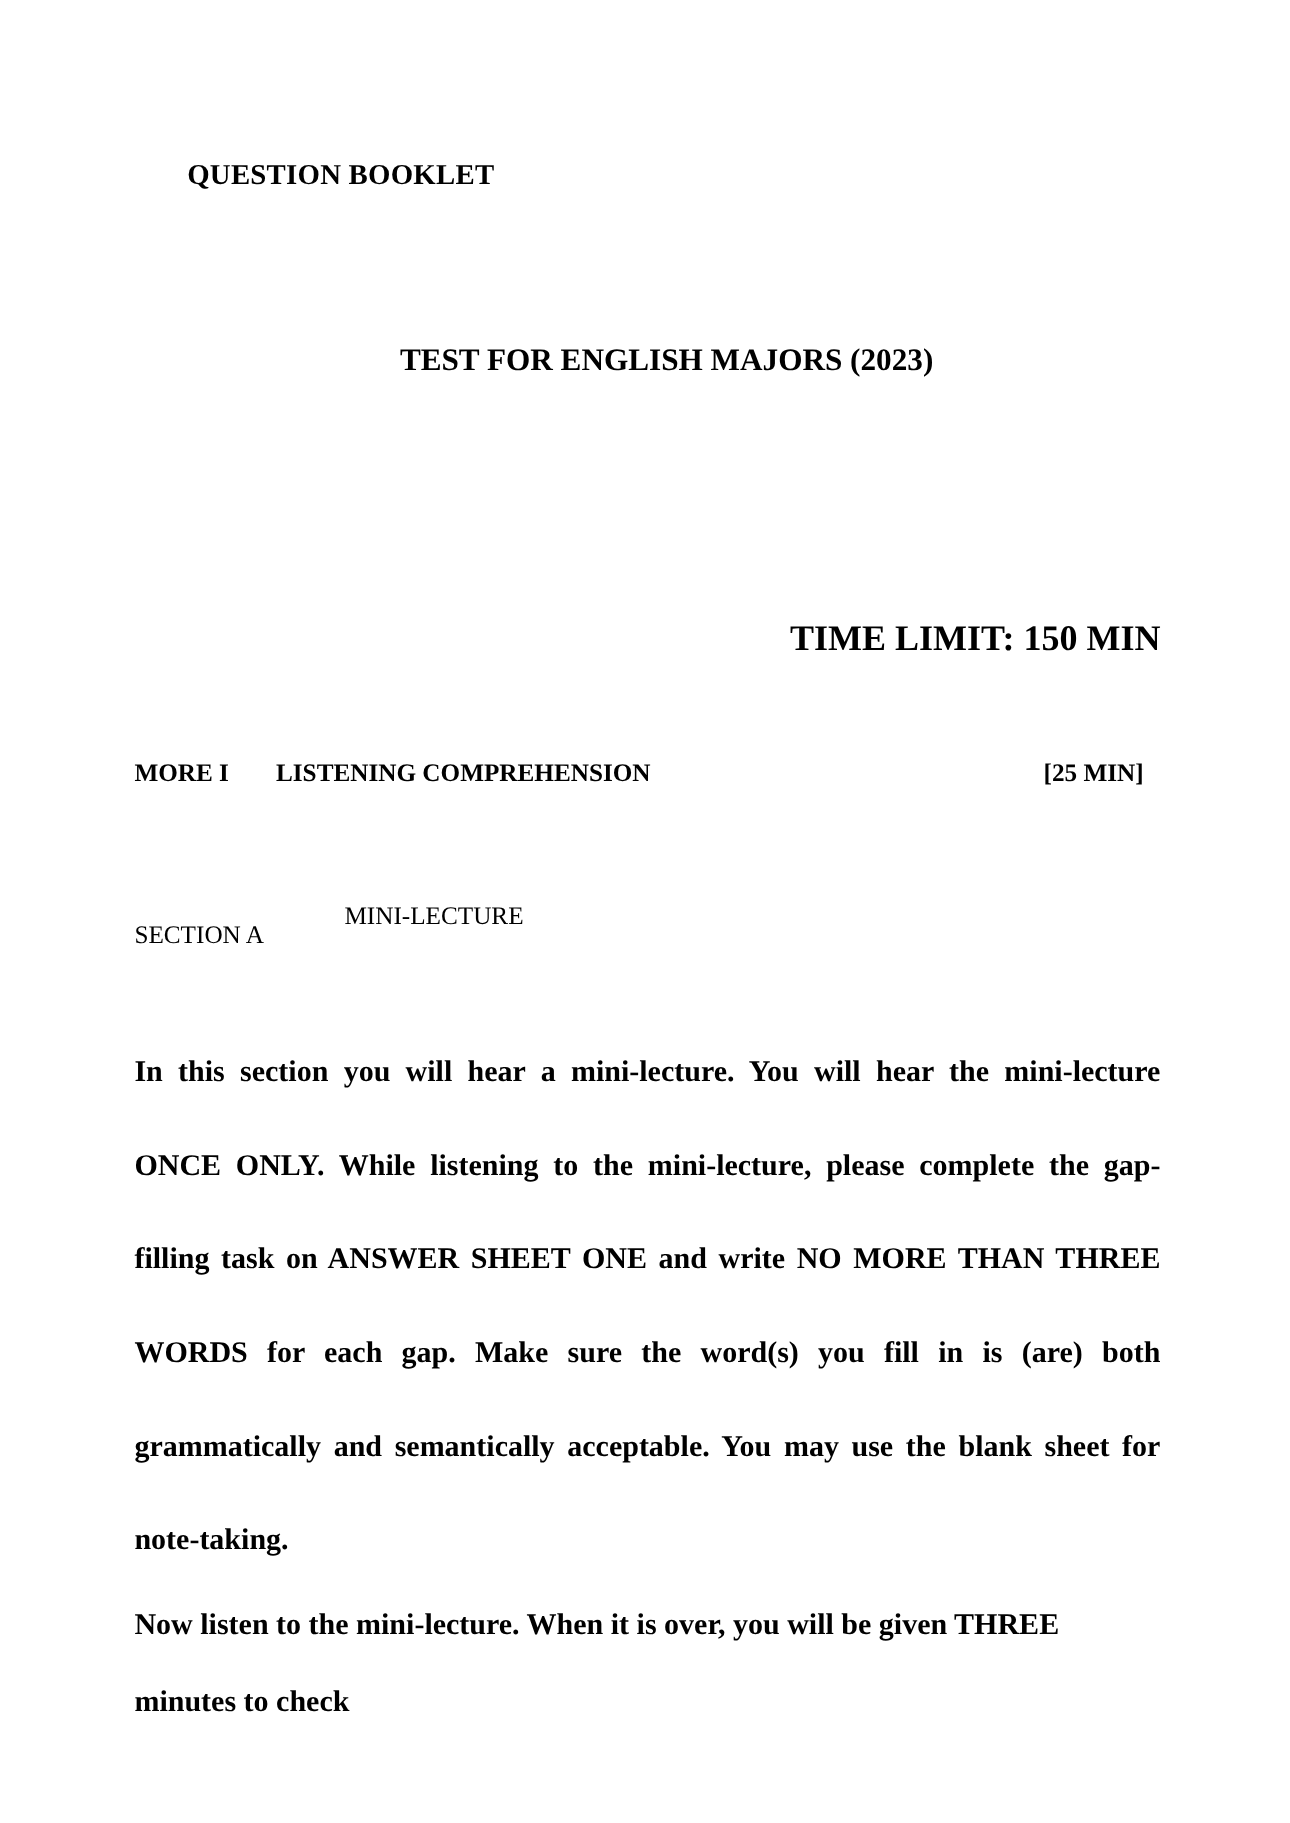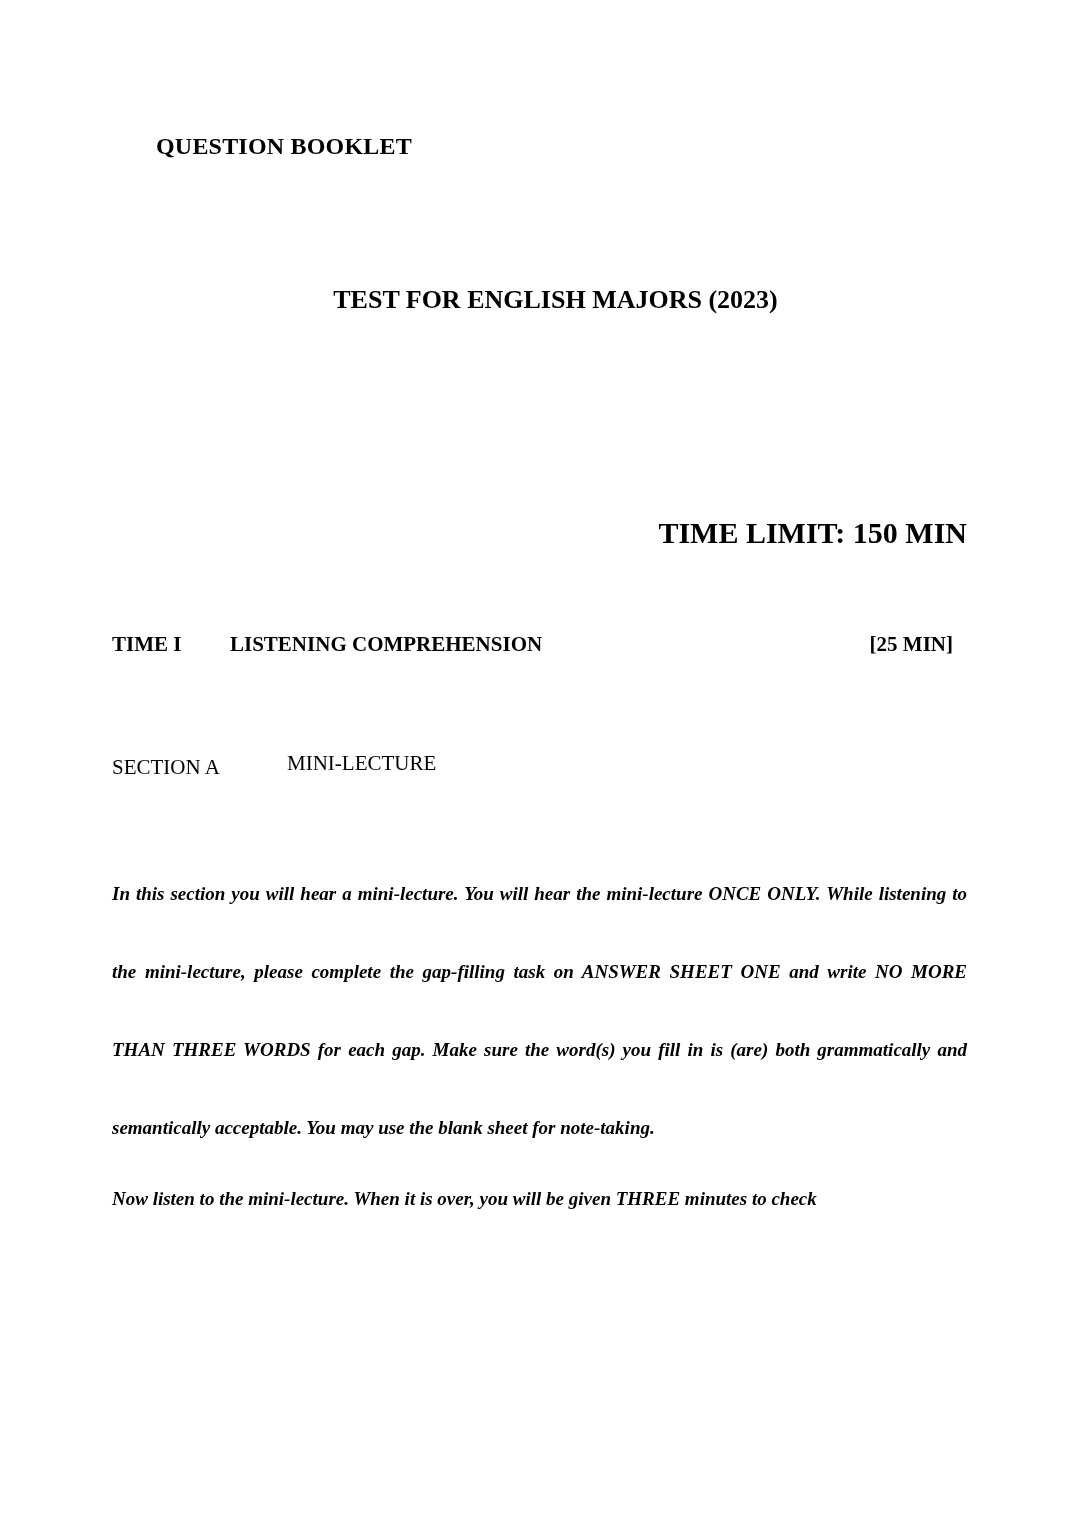--- a/index.html
+++ b/index.html
@@ -92,37 +92,36 @@
   .section-row {
     position: absolute;
     top: 751px;
     left: 0;
     width: 855px;
     font-size: 21px;
   }
   .section-row .sec-label {
     position: absolute;
     left: 0;
-    top: 4px;
+    top: 16px;
   }
   .section-row .sec-name {
     position: absolute;
     left: 157px;
     top: 0;
     margin-left: 18px;
   }
 
   .instructions {
     position: absolute;
     top: 855px;
     left: 0;
     width: 855px;
-    font-size: 19px;
+    font-size: 25px;
     font-weight: bold;
-    font-style: italic;
   }
   .instructions p {
     margin: 0;
     line-height: 78px;
     text-align: justify;
     text-justify: inter-word;
   }
   .instructions p.nojustify {
     text-align: left;
   }
@@ -137,21 +136,21 @@
   <div class="content">
 
     <div class="booklet-label">QUESTION BOOKLET</div>
 
     <div class="main-title">TEST FOR ENGLISH MAJORS (2023)</div>
 
 
     <div class="time-limit">TIME LIMIT: 150 MIN</div>
 
     <div class="part-row">
-      <span class="part-no">TIME I</span>
+      <span class="part-no">MORE I</span>
       <span class="part-name">LISTENING COMPREHENSION</span>
       <span class="part-time">[25 MIN]</span>
     </div>
 
     <div class="section-row">
       <span class="sec-label">SECTION A</span>
       <span class="sec-name">MINI-LECTURE</span>
     </div>
 
     <div class="instructions">

